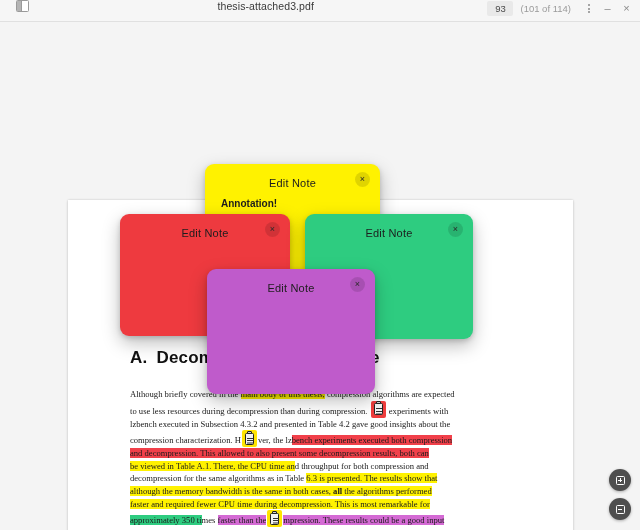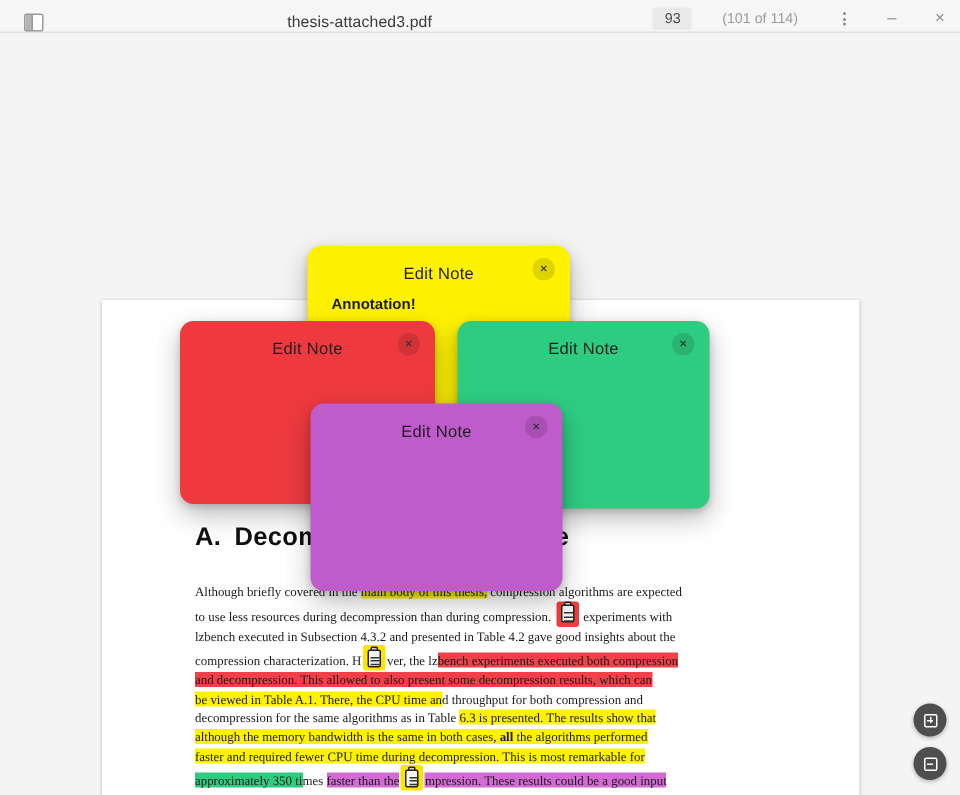--- a/index.html
+++ b/index.html
@@ -9,39 +9,39 @@
     background: #f7f7f7;
     font-family: "Liberation Sans", sans-serif;
   }
   #app { position: relative; width: 640px; height: 530px; overflow: hidden; background:#f2f2f2; }
 
   
   .titlebar {
     position: absolute; top:0; left:0; width:640px; height:22px;
     background:#f6f6f6;
     border-bottom:1px solid #e0e0e0;
-    display:flex; align-items:flex-end;
+    display:flex; align-items:flex-start;
     z-index: 60;
   }
   .tb-left { width:44px; display:flex; align-items:center; justify-content:center; }
   .sidebar-toggle {
     width:13px; height:12px;
     border:1.4px solid #9a9a9a; border-radius:1.5px;
     background:#fff; position:relative;
   }
   .sidebar-toggle::after {
     content:""; position:absolute; left:0; top:0; bottom:0; width:4px;
     background:#b4b4b4; border-right:1.2px solid #9a9a9a;
   }
   .tb-title {
     flex:1; text-align:center;
     font-size:10.5px; color:#3a3a3a; letter-spacing:.1px;
     white-space:nowrap; overflow:hidden; text-overflow:ellipsis;
   }
-  .tb-right { display:flex; align-items:center; gap:15px; padding-right:5px; }
+  .tb-right { display:flex; align-items:center; gap:2px; padding-right:5px; }
   .page-field {
     min-width:26px; height:15px; border-radius:2px;
     background:#e9e9e9;
     font-size:9.5px; color:#4a4a4a;
     display:flex; align-items:center; justify-content:center;
     padding:0 4px;
   }
   .page-count { font-size:9.5px; color:#9b9b9b; padding:0 7px 0 5px; white-space:nowrap; }
   .tb-btn {
     width:17px; height:17px; display:flex; align-items:center; justify-content:center;
@@ -199,21 +199,21 @@
 
       <div class="doc-heading">
         <span class="hnum">A.</span><span>Decompression Advantage</span>
       </div>
 
       <div class="para">
         <span class="ln">Although briefly covered in the <mark class="hl-y">main body of this thesis,</mark> compression algorithms are expected</span>
         <span class="ln">to use less resources during decompression than during compression. <span class="inline-note n-red"><span class="frame"></span><span class="sheet"></span><span class="clip"></span></span> experiments with</span>
         <span class="ln">lzbench executed in Subsection 4.3.2 and presented in Table 4.2 gave good insights about the</span>
         <span class="ln">compression characterization. H<span class="inline-note n-yellow"><span class="frame"></span><span class="sheet"></span><span class="clip"></span></span>ver, the lz<mark class="hl-r">bench experiments executed both compression</mark></span>
-        <span class="ln"><mark class="hl-r">and decompression.  This allowed to also present some decompression results, which can</mark></span>
+        <span class="ln"><mark class="hl-r">and decompression.  This allowed to also present some decompression results, both can</mark></span>
         <span class="ln"><mark class="hl-y">be viewed in Table A.1.  There, the CPU time an</mark>d throughput for both compression and</span>
         <span class="ln">decompression for the same algorithms as in Table <mark class="hl-y">6.3 is presented.  The results show that</mark></span>
         <span class="ln"><mark class="hl-y">although the memory bandwidth is the same in both cases, <b>all</b> the algorithms performed</mark></span>
         <span class="ln"><mark class="hl-y">faster and required fewer CPU time during decompression.  This is most remarkable for</mark></span>
         <span class="ln"><mark class="hl-g">approximately 350 ti</mark>mes <mark class="hl-m">faster than the</mark><span class="inline-note n-yellow"><span class="frame"></span><span class="sheet"></span><span class="clip"></span></span><mark class="hl-m">mpression.  These results could be a good input</mark></span>
 
       </div>
 
     </div>
 

